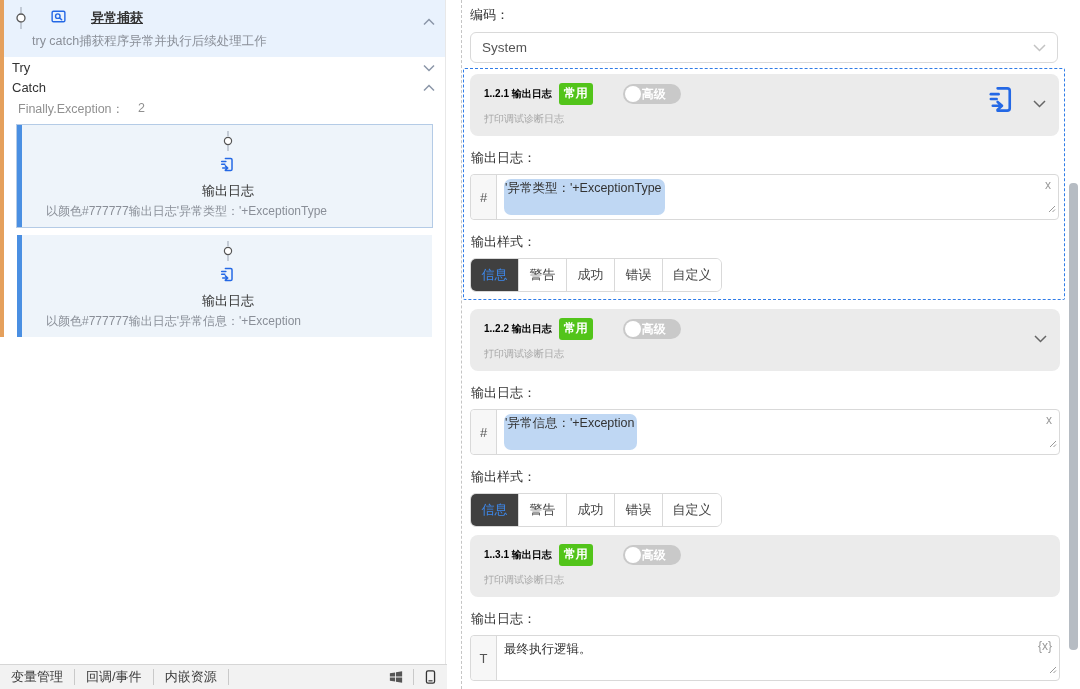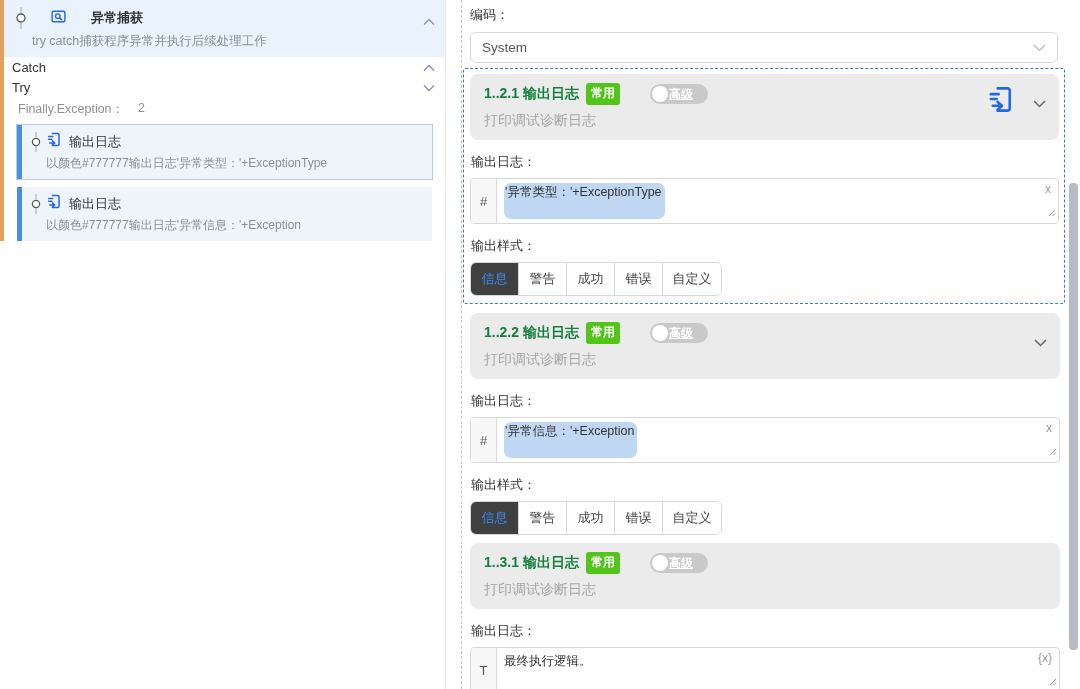--- a/index.html
+++ b/index.html
@@ -6,29 +6,29 @@
   html, body { margin: 0; padding: 0; }
   body {
     width: 1080px; height: 689px; position: relative; overflow: hidden;
     background: #fff; font-family: "Liberation Sans", sans-serif; color: #333;
   }
 
   
   .left-panel { position: absolute; left: 0; top: 0; width: 446px; height: 689px; border-right: 1px solid #e8e8e8; background: #fff; }
   .exception-block { border-left: 4px solid #e5a05c; }
   .block-header { background: #e9f2fd; padding: 7px 10px 7px 12px; position: relative; }
-  .hdr-row { display: flex; align-items: center; gap: 24px; }
+  .hdr-row { display: flex; align-items: center; gap: 24px; text-decoration: underline; }
   .hdr-title { font-size: 13px; font-weight: bold; color: #333; }
   .hdr-desc { margin: 4px 0 0 16px; font-size: 12.5px; color: #8a8f98; }
   .hdr-chevron { position: absolute; right: 10px; top: 12px; }
   .section-row { display: flex; justify-content: space-between; align-items: center; padding: 2px 10px 2px 8px; height: 20px; font-size: 13px; color: #333; cursor: default; }
   .catch-meta { margin: 4px 0 7px 14px; font-size: 12.5px; color: #909090; display: flex; gap: 14px; }
   .flow-item { margin: 0 13px 8px 13px; background: #eef4fa; border-left: 5px solid #4a8fe2; padding: 6px 8px 7px 9px; position: relative; }
   .flow-item.selected { box-shadow: 0 0 0 1px #b4cbe6; }
-  .item-row { display: flex; align-items: center; gap: 5px; }
+  .item-row { display: flex; align-items: center; gap: 5px; flex-direction: column; }
   .item-title { font-size: 13px; color: #333; margin-left: 1px; }
   .item-desc { margin: 3px 0 0 15px; font-size: 12px; color: #8a8f98; white-space: nowrap; overflow: hidden; }
   .handle { flex: 0 0 10px; display: flex; justify-content: center; }
 
   .bottom-bar { position: absolute; left: 0; bottom: 0; width: 447px; height: 25px; background: #f2f2f2; border-top: 1px solid #d6d6d6; display: flex; align-items: center; font-size: 13px; color: #3a3a3a; }
   .bbar-tab { padding: 0 11px; height: 16px; line-height: 16px; border-right: 1px solid #c9c9c9; cursor: pointer; }
   .bbar-spacer { flex: 1; }
   .bbar-icon { padding: 0 10px; display: flex; align-items: center; cursor: pointer; }
   .bbar-divider { width: 1px; height: 16px; background: #c9c9c9; }
 
@@ -38,26 +38,26 @@
   
   .right-panel { position: absolute; left: 463px; top: 0; width: 602px; height: 497px; }
   .enc-label { margin: 6px 0 0 7px; font-size: 13px; color: #333; }
   .dropdown { margin: 8px 0 0 7px; width: 588px; height: 31px; border: 1px solid #d9d9d9; border-radius: 6px; background: #fff; display: flex; align-items: center; justify-content: space-between; padding: 0 11px; font-size: 13.5px; color: #555; cursor: pointer; }
 
   .dashed-card { border: 1px dashed #2f7ce8; border-radius: 2px; margin-top: 5px; padding: 5px 5px 7px 6px; }
   .inner-cards { margin: 9px 5px 0 7px; }
 
   .card-head { background: #ebebeb; border-radius: 8px; padding: 9px 14px 10px; position: relative; }
   .card-title-row { display: flex; align-items: center; }
-  .card-title { font-size: 14px; font-weight: bold; color: #15803d; }
+  .card-title { font-size: 10px; font-weight: bold; color: #000000; }
   .badge { margin-left: 7px; background: #52c41a; color: #fff; font-size: 12px; font-weight: bold; padding: 2px 5px 3px; border-radius: 3px; }
   .toggle { margin-left: 30px; width: 58px; height: 20px; background: #c9c9c9; border-radius: 10px; display: flex; align-items: center; cursor: pointer; }
   .knob { width: 16px; height: 16px; background: #fff; border-radius: 50%; margin: 0 1px 0 2px; }
-  .toggle-label { color: #fff; font-size: 12px; font-weight: bold; text-decoration: underline; }
-  .card-desc { margin-top: 7px; font-size: 14px; color: #a6a6a6; }
+  .toggle-label { color: #fff; font-size: 12px; font-weight: bold; }
+  .card-desc { margin-top: 7px; font-size: 10px; color: #a6a6a6; }
   .head-icon { position: absolute; right: 42px; top: 10px; }
   .head-chevron { position: absolute; right: 13px; cursor: pointer; }
   .head-chevron.mid { top: 20px; }
 
   .field-label { margin: 13px 0 7px 1px; font-size: 13px; color: #333; }
   .inner-cards .field-label { margin-left: 1px; }
   .log-input { display: flex; height: 46px; border: 1px solid #d9d9d9; border-radius: 4px; background: #fff; position: relative; }
   .prefix { flex: 0 0 26px; background: #f7f7f7; border-right: 1px solid #d9d9d9; border-radius: 4px 0 0 4px; display: flex; align-items: center; justify-content: center; font-size: 13px; color: #555; cursor: pointer; }
   .input-body { padding: 4px 20px 4px 7px; font-size: 12.5px; color: #333; flex: 1; }
   .hl { background: #bfd7f3; width: fit-content; min-height: 36px; padding: 1px 3px 0 1px; border-radius: 7px; }
@@ -97,29 +97,29 @@
       </div>
       <div class="hdr-desc">try catch捕获程序异常并执行后续处理工作</div>
       <span class="hdr-chevron">
         <svg width="12" height="8" viewBox="0 0 12 8" fill="none" stroke="#8b96a8" stroke-width="1.5">
             <polyline points="1,6.5 6,1.5 11,6.5"></polyline>
           </svg>
       </span>
     </div>
 
     <div class="section-row">
+      <span>Try</span>
+      <span><svg width="12" height="8" viewBox="0 0 12 8" fill="none" stroke="#8b96a8" stroke-width="1.5">
+            <polyline points="1,1.5 6,6.5 11,1.5"></polyline>
+          </svg></span>
+    </div>
+    <div class="section-row">
       <span>Catch</span>
       <span><svg width="12" height="8" viewBox="0 0 12 8" fill="none" stroke="#8b96a8" stroke-width="1.5">
             <polyline points="1,6.5 6,1.5 11,6.5"></polyline>
-          </svg></span>
-    </div>
-    <div class="section-row">
-      <span>Try</span>
-      <span><svg width="12" height="8" viewBox="0 0 12 8" fill="none" stroke="#8b96a8" stroke-width="1.5">
-            <polyline points="1,1.5 6,6.5 11,1.5"></polyline>
           </svg></span>
     </div>
 
     <div class="catch-meta">
       <span>Finally.Exception：</span>
       <span>2</span>
     </div>
 
     <div class="flow-item selected">
       <div class="item-row">
@@ -160,20 +160,41 @@
               <path d="M7 22.5 h9 m-4 -4 l4.5 4 l-4.5 4"></path>
             </svg>
         </span>
         <span class="item-title">输出日志</span>
       </div>
       <div class="item-desc">以颜色#777777输出日志'异常信息：'+Exception</div>
     </div>
 
   </div>
 
+  <div class="bottom-bar">
+    <div class="bbar-tab">变量管理</div>
+    <div class="bbar-tab">回调/事件</div>
+    <div class="bbar-tab">内嵌资源</div>
+    <div class="bbar-spacer"></div>
+    <div class="bbar-icon">
+      <svg viewBox="0 0 16 16" width="14" height="14" fill="#555">
+          <path d="M1 3.8 L7 2.8 V7.5 H1 Z"></path>
+          <path d="M8 2.6 L15 1.5 V7.5 H8 Z"></path>
+          <path d="M1 8.5 H7 V13.2 L1 12.2 Z"></path>
+          <path d="M8 8.5 H15 V14.5 L8 13.4 Z"></path>
+        </svg>
+    </div>
+    <div class="bbar-divider"></div>
+    <div class="bbar-icon">
+      <svg viewBox="0 0 16 18" width="13" height="16">
+          <rect x="3" y="1.5" width="10" height="15" rx="2" fill="none" stroke="#333" stroke-width="1.6"></rect>
+          <rect x="5.5" y="13" width="5" height="1.4" fill="#333"></rect>
+        </svg>
+    </div>
+  </div>
 </div>
 
 <div class="splitter"></div>
 
 <div class="right-panel">
   <div class="enc-label">编码：</div>
   <div class="dropdown">
     <span>System</span>
     <span><svg width="13" height="9" viewBox="0 0 13 9" fill="none" stroke="#c3c3c3" stroke-width="1.5">
           <polyline points="1,2 6.5,7.5 12,2"></polyline>

